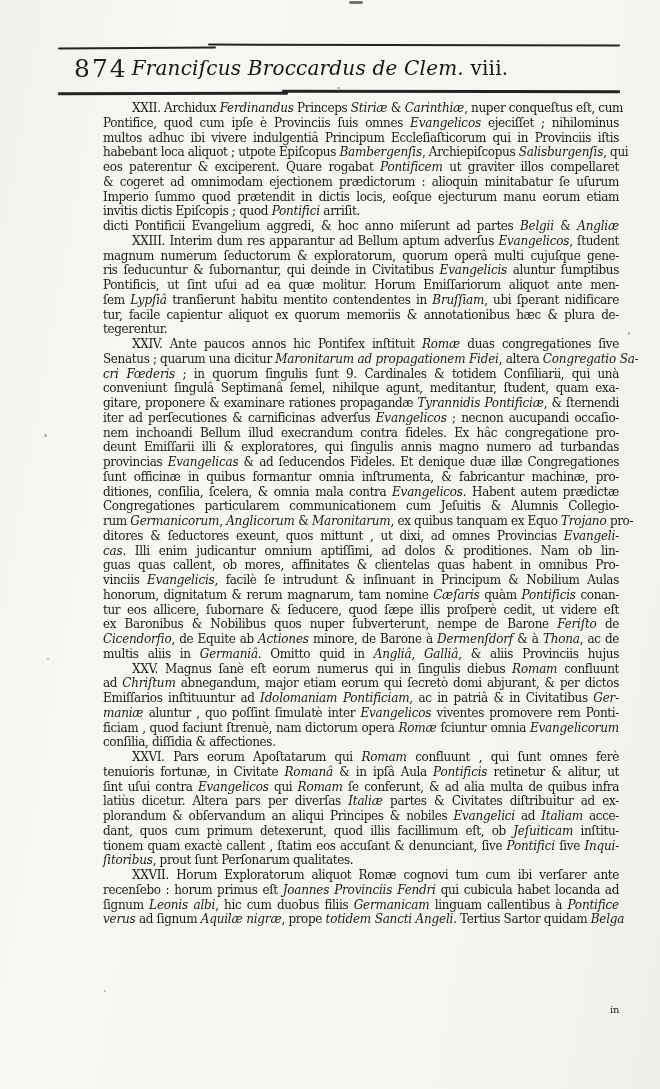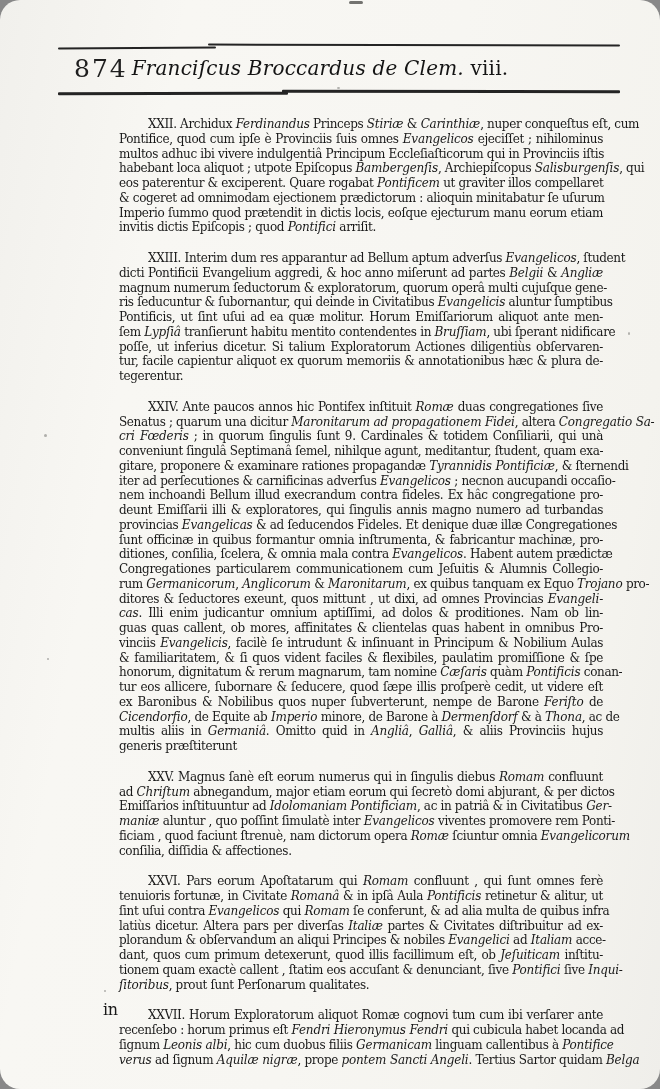--- a/index.html
+++ b/index.html
@@ -4,51 +4,50 @@
 <style>
   html,body{margin:0;padding:0;background:#888;}
   .page{
     position:relative;
     width:660px;height:1089px;
     margin:0 auto;
     background:linear-gradient(100deg,#f1f0ec 0%,#f8f7f3 22%,#f7f6f2 55%,#f4f3ee 85%,#efeeea 100%);
     color:#1c1c1c;
     font-family:"DejaVu Serif", serif;
     overflow:hidden;
-    border-radius:20px;
   }
   .rule{position:absolute;background:#242424;border-radius:1px;}
   .page-number{
     position:absolute;left:74px;top:54px;
     font-size:25px;letter-spacing:2px;color:#1f1f1f;
   }
   .running-title{
     position:absolute;left:90px;width:460px;top:56px;
     text-align:center;font-size:20px;color:#141414;
     letter-spacing:0.2px;
   }
   .running-title i{font-style:italic;}
   .text-body{
     position:absolute;left:103px;top:101px;width:516px;
     font-size:12px;line-height:14.75px;letter-spacing:-0.35px;
     color:#191919;
   }
-  .paragraph{margin:16px;}
+  .paragraph{margin:0;}
   .line{
     text-align:justify;
     text-align-last:justify;
     text-justify:inter-word;
     white-space:nowrap;
     height:14.75px;overflow:visible;
   }
   .line.first{padding-left:29px;}
   .line.plast{text-align-last:left;}
   .line i{font-style:italic;letter-spacing:-0.2px;}
   .catchword{
-    height:14.75px;font-size:16px;
+    text-align:right;height:14.75px;font-size:10px;
   }
   .speck{position:absolute;border-radius:50%;background:#6a6a66;opacity:.5;}
   .smudge{position:absolute;background:#3a3a38;opacity:.7;border-radius:2px;}
 </style>
 </head>
 <body>
 
 <div class="page">
 
   <div class="rule" style="left:58px;top:47px;width:158px;height:2px;transform:rotate(-0.3deg);"></div>
@@ -66,27 +65,26 @@
         <div class="line first">XXII.   Archidux <i>Ferdinandus</i> Princeps <i>Stiriæ</i> &amp; <i>Carinthiæ</i>, nuper conqueſtus eſt, cum</div>
         <div class="line">Pontifice, quod cum ipſe è Provinciis ſuis omnes <i>Evangelicos</i> ejeciſſet ;  nihilominus</div>
         <div class="line">multos adhuc ibi vivere indulgentiâ Principum Eccleſiaſticorum qui in Provinciis iſtis</div>
         <div class="line">habebant loca aliquot ; utpote Epiſcopus <i>Bambergenſis</i>, Archiepiſcopus <i>Salisburgenſis</i>, qui</div>
         <div class="line">eos paterentur &amp; exciperent.  Quare rogabat <i>Pontificem</i> ut graviter illos compellaret</div>
         <div class="line">&amp; cogeret ad omnimodam ejectionem prædictorum :  alioquin minitabatur ſe uſurum</div>
         <div class="line">Imperio ſummo quod prætendit in dictis locis, eoſque ejecturum manu eorum etiam</div>
         <div class="line plast">invitis dictis Epiſcopis ; quod <i>Pontifici</i> arriſit.</div>
       </div>
       <div class="paragraph">
+        <div class="line">dicti Pontificii Evangelium aggredi, &amp; hoc anno miſerunt ad partes <i>Belgii</i> &amp; <i>Angliæ</i></div>
         <div class="line first">XXIII.  Interim dum res apparantur ad Bellum aptum adverſus <i>Evangelicos</i>, ſtudent</div>
-        <div class="line">dicti Pontificii Evangelium aggredi, &amp; hoc anno miſerunt ad partes <i>Belgii</i> &amp; <i>Angliæ</i></div>
         <div class="line">magnum numerum ſeductorum &amp; exploratorum,  quorum operâ multi cujuſque gene-</div>
         <div class="line">ris ſeducuntur &amp; ſubornantur,  qui deinde in Civitatibus <i>Evangelicis</i> aluntur ſumptibus</div>
         <div class="line">Pontificis, ut ſint uſui ad ea quæ molitur.   Horum Emiſſariorum aliquot ante men-</div>
         <div class="line">ſem <i>Lypſiâ</i> tranſierunt habitu mentito contendentes in <i>Bruſſiam</i>, ubi ſperant nidificare</div>
-        <div class="line">poſſe, ut inferius dicetur.  Si talium Exploratorum Actiones diligentiùs obſervaren-</div>
         <div class="line">tur, facile capientur aliquot ex quorum memoriis &amp; annotationibus hæc &amp; plura de-</div>
         <div class="line plast">tegerentur.</div>
       </div>
       <div class="paragraph">
         <div class="line first">XXIV.   Ante paucos annos hic Pontifex inſtituit <i>Romæ</i> duas congregationes ſive</div>
         <div class="line">Senatus ;  quarum una dicitur <i>Maronitarum ad propagationem Fidei</i>, altera <i>Congregatio Sa-</i></div>
         <div class="line"><i>cri Fœderis</i> ; in quorum ſingulis ſunt 9. Cardinales &amp; totidem Conſiliarii,  qui unà</div>
         <div class="line">conveniunt ſingulâ Septimanâ ſemel, nihilque agunt, meditantur, ſtudent, quam exa-</div>
         <div class="line">gitare, proponere &amp; examinare rationes propagandæ <i>Tyrannidis Pontificiæ</i>, &amp; ſternendi</div>
         <div class="line">iter ad perſecutiones &amp; carnificinas adverſus <i>Evangelicos</i> ;  necnon aucupandi occaſio-</div>
@@ -94,27 +92,25 @@
         <div class="line">deunt Emiſſarii illi &amp; exploratores,  qui ſingulis annis magno numero ad turbandas</div>
         <div class="line">provincias <i>Evangelicas</i> &amp; ad ſeducendos Fideles.   Et denique duæ illæ Congregationes</div>
         <div class="line">ſunt officinæ in quibus formantur omnia inſtrumenta, &amp; fabricantur machinæ, pro-</div>
         <div class="line">ditiones, conſilia, ſcelera, &amp; omnia mala contra <i>Evangelicos</i>.   Habent autem prædictæ</div>
         <div class="line">Congregationes particularem communicationem cum Jeſuitis &amp; Alumnis Collegio-</div>
         <div class="line">rum <i>Germanicorum</i>, <i>Anglicorum</i> &amp; <i>Maronitarum</i>, ex quibus tanquam ex Equo <i>Trojano</i> pro-</div>
         <div class="line">ditores &amp; ſeductores exeunt, quos mittunt , ut dixi,  ad omnes Provincias <i>Evangeli-</i></div>
         <div class="line"><i>cas</i>.   Illi enim judicantur omnium aptiſſimi, ad dolos &amp; proditiones.   Nam ob lin-</div>
         <div class="line">guas quas callent, ob mores, affinitates &amp; clientelas quas habent in omnibus Pro-</div>
         <div class="line">vinciis <i>Evangelicis</i>, facilè ſe intrudunt &amp; inſinuant in Principum &amp; Nobilium Aulas</div>
-        <div class="line">&amp; familiaritatem, &amp; ſi quos vident faciles &amp; flexibiles, paulatim promiſſione &amp; ſpe</div>
         <div class="line">honorum, dignitatum &amp; rerum magnarum, tam nomine <i>Cæſaris</i> quàm <i>Pontificis</i> conan-</div>
         <div class="line">tur eos allicere, ſubornare &amp; ſeducere, quod ſæpe illis proſperè cedit, ut videre eſt</div>
         <div class="line">ex Baronibus &amp; Nobilibus quos nuper ſubverterunt, nempe de Barone <i>Feriſto</i> de</div>
-        <div class="line"><i>Cicendorfio</i>, de Equite ab <i>Imperio</i> minore, de Barone à <i>Dermenſdorf</i> &amp; à <i>Thona</i>, ac de</div>
+        <div class="line"><i>Cicendorfio</i>, de Equite ab <i>Actiones</i> minore, de Barone à <i>Dermenſdorf</i> &amp; à <i>Thona</i>, ac de</div>
         <div class="line">multis aliis in <i>Germaniâ</i>.  Omitto quid in <i>Angliâ</i>, <i>Galliâ</i>, &amp; aliis Provinciis hujus</div>
-        <div class="line plast">generis præſtiterunt</div>
       </div>
       <div class="paragraph">
         <div class="line first">XXV.  Magnus ſanè eſt eorum numerus qui in ſingulis diebus <i>Romam</i> confluunt</div>
         <div class="line">ad <i>Chriſtum</i> abnegandum, major etiam eorum qui ſecretò domi abjurant, &amp; per dictos</div>
         <div class="line">Emiſſarios inſtituuntur ad <i>Idolomaniam Pontificiam</i>, ac in patriâ &amp; in Civitatibus <i>Ger-</i></div>
         <div class="line"><i>maniæ</i> aluntur , quo poſſint ſimulatè inter <i>Evangelicos</i> viventes promovere rem Ponti-</div>
         <div class="line">ficiam , quod faciunt ſtrenuè, nam dictorum opera <i>Romæ</i> ſciuntur omnia <i>Evangelicorum</i></div>
         <div class="line plast">conſilia, diſſidia &amp; affectiones.</div>
       </div>
       <div class="paragraph">
@@ -122,23 +118,23 @@
         <div class="line">tenuioris fortunæ, in Civitate <i>Romanâ</i> &amp; in ipſâ Aula <i>Pontificis</i> retinetur &amp; alitur, ut</div>
         <div class="line">ſint uſui contra <i>Evangelicos</i> qui <i>Romam</i> ſe conferunt, &amp; ad alia multa de quibus infra</div>
         <div class="line">latiùs dicetur.  Altera pars per diverſas <i>Italiæ</i> partes &amp; Civitates diſtribuitur ad ex-</div>
         <div class="line">plorandum &amp; obſervandum an aliqui Principes &amp; nobiles <i>Evangelici</i> ad <i>Italiam</i> acce-</div>
         <div class="line">dant, quos cum primum detexerunt, quod illis facillimum eſt, ob <i>Jeſuiticam</i> inſtitu-</div>
         <div class="line">tionem quam exactè callent , ſtatim eos accuſant &amp; denunciant, ſive <i>Pontifici</i> ſive <i>Inqui-</i></div>
         <div class="line plast"><i>ſitoribus</i>, prout ſunt Perſonarum qualitates.</div>
       </div>
       <div class="paragraph">
         <div class="line first">XXVII.  Horum Exploratorum aliquot Romæ cognovi tum cum ibi verſarer ante</div>
-        <div class="line">recenſebo : horum primus eſt <i>Fendri Hieronymus Fendri</i> qui cubicula habet locanda ad</div>
+        <div class="line">recenſebo : horum primus eſt <i>Joannes Provinciis Fendri</i> qui cubicula habet locanda ad</div>
         <div class="line">ſignum <i>Leonis albi</i>, hic cum duobus filiis <i>Germanicam</i> linguam callentibus à <i>Pontifice</i></div>
-        <div class="line plast"><i>verus</i> ad ſignum <i>Aquilæ nigræ</i>, prope <i>pontem Sancti Angeli</i>.  Tertius Sartor quidam <i>Belga</i></div>
+        <div class="line plast"><i>verus</i> ad ſignum <i>Aquilæ nigræ</i>, prope <i>totidem Sancti Angeli</i>.  Tertius Sartor quidam <i>Belga</i></div>
       </div>
     </div>
 
   <div class="text-body" style="top:1003px;height:16px;">
     <div class="catchword">in</div>
   </div>
 
   <div class="smudge" style="left:349px;top:1px;width:14px;height:3px;"></div>
   <div class="speck" style="left:44px;top:434px;width:3px;height:3px;"></div>
   <div class="speck" style="left:47px;top:658px;width:2px;height:2px;"></div>

